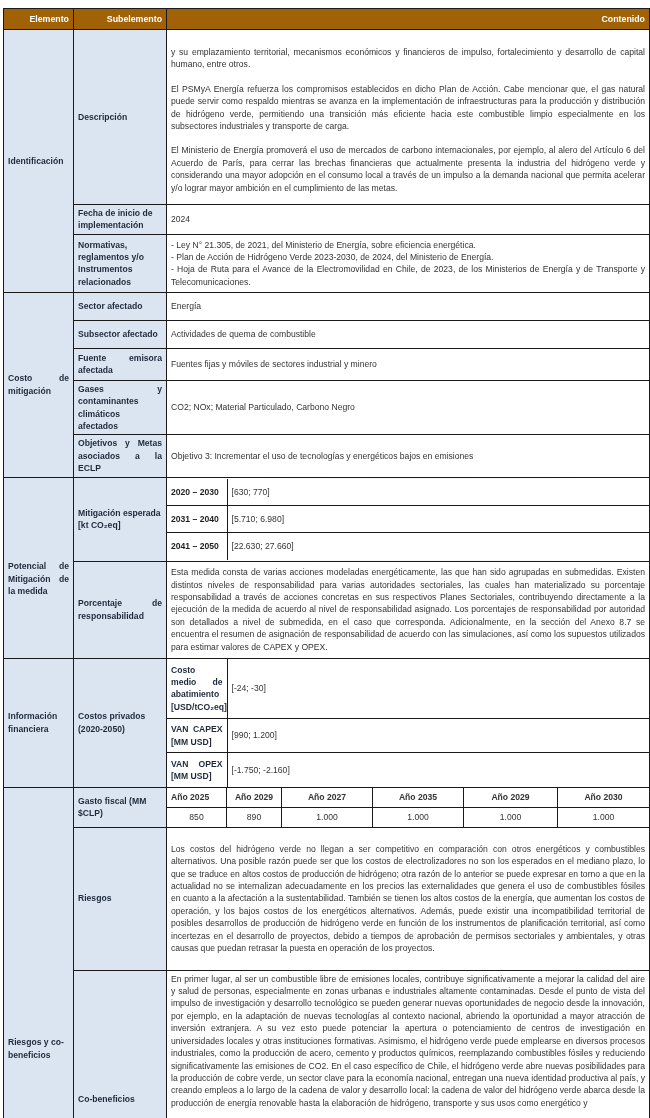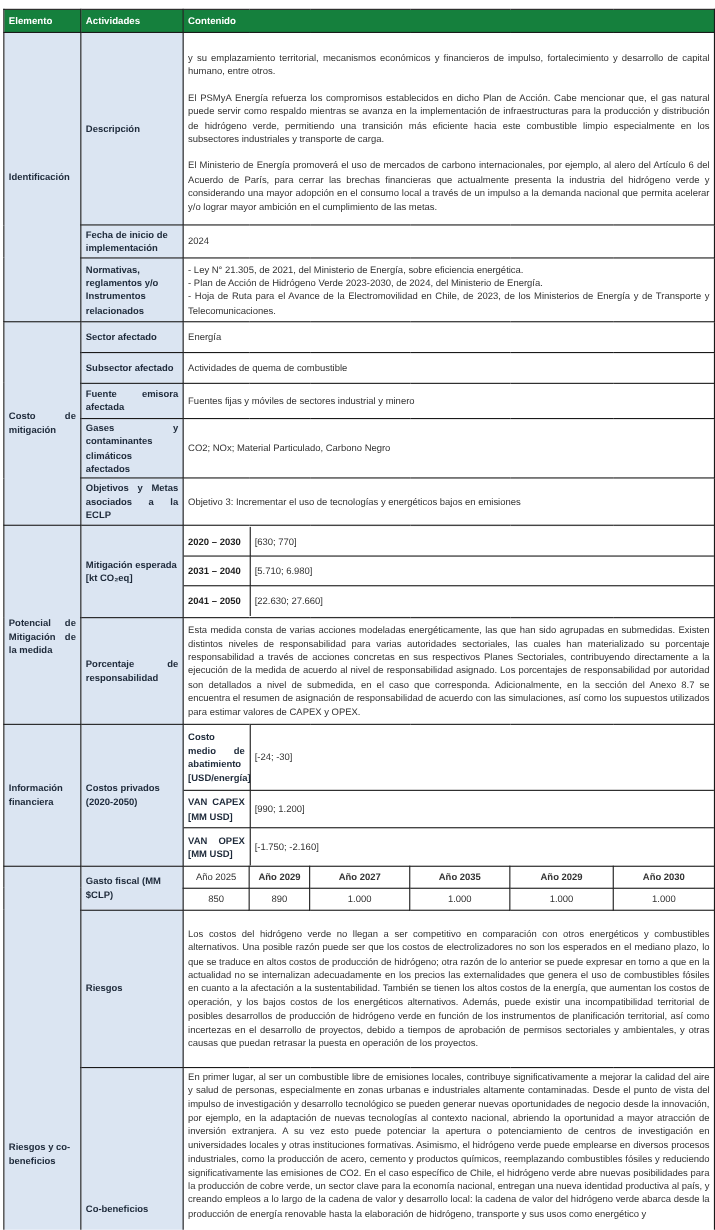--- a/index.html
+++ b/index.html
@@ -1,20 +1,20 @@
 <!DOCTYPE html>
 <html><head>
 <meta charset="utf-8">
 <style>
   html, body { margin: 0; padding: 0; background: #ffffff; }
   body { width: 650px; height: 1118px; overflow: hidden; font-family: "Liberation Sans", sans-serif; color: #2a2a2a; }
   .page { position: relative; width: 650px; height: 1118px; }
   table.main { position: absolute; left: 3px; top: 8px; width: 646px; border-collapse: collapse; table-layout: fixed; font-size: 8.6px; line-height: 12.4px; }
   table.main td, table.main th { border: 1.4px solid #1a1a1a; vertical-align: middle; padding: 2px 4px; }
-  th.hdr { background: #15803d; color: #ffffff; text-align: left; font-weight: bold; height: 16px; font-size: 8.8px; }
+  th.hdr { background: #a16207; color: #ffffff; text-align: right; font-weight: bold; height: 16px; font-size: 8.8px; }
   td.elem { background: #dbe5f2; font-weight: bold; color: #1e2a3a; }
   td.sub { background: #dbe5f2; font-weight: bold; color: #1e2a3a; }
   td.content { background: #ffffff; text-align: justify; color: #333; }
   td.content p { margin: 0 0 12px 0; }
   td.content p:last-child { margin-bottom: 0; }
   .just { text-align: justify; margin-top: 36px; }
   .inner { border-collapse: collapse; width: 100%; table-layout: fixed; }
   td.nopad { padding: 0 !important; }
   .inner td { border: 1.4px solid #1a1a1a; padding: 2px 4px; vertical-align: middle; }
   .inner tr:first-child td { border-top: none; }
@@ -39,21 +39,21 @@
       <col style="width:55px">
       <col style="width:91px">
       <col style="width:91px">
       <col style="width:94px">
       <col style="width:92px">
     </colgroup>
 
     <tbody>
         <tr>
       <th class="hdr">Elemento</th>
-      <th class="hdr">Actividades</th>
+      <th class="hdr">Subelemento</th>
       <th class="hdr" colspan="6">Contenido</th>
     </tr>
 
     <tr style="height:175px">
       <td class="elem" rowspan="3">Identificación</td>
       <td class="sub">Descripción</td>
       <td class="content" colspan="6" style="vertical-align:top; padding-top:16px">
         <p>y su emplazamiento territorial, mecanismos económicos y financieros de impulso, fortalecimiento y desarrollo de capital humano, entre otros.</p>
         <p>El PSMyA Energía refuerza los compromisos establecidos en dicho Plan de Acción. Cabe mencionar que, el gas natural puede servir como respaldo mientras se avanza en la implementación de infraestructuras para la producción y distribución de hidrógeno verde, permitiendo una transición más eficiente hacia este combustible limpio especialmente en los subsectores industriales y transporte de carga.</p>
         <p>El Ministerio de Energía promoverá el uso de mercados de carbono internacionales, por ejemplo, al alero del Artículo 6 del Acuerdo de París, para cerrar las brechas financieras que actualmente presenta la industria del hidrógeno verde y considerando una mayor adopción en el consumo local a través de un impulso a la demanda nacional que permita acelerar y/o lograr mayor ambición en el cumplimiento de las metas.</p>
@@ -131,42 +131,42 @@
       <td class="elem">Información financiera</td>
       <td class="sub">Costos privados (2020-2050)</td>
       <td class="nopad" colspan="6">
         <table class="inner">
           <colgroup>
                 <col style="width:60px">
                 <col>
               </colgroup>
           <tbody>
                 <tr style="height:60px">
-            <td class="lbl">Costo medio de abatimiento [USD/energía]</td>
+            <td class="lbl">Costo medio de abatimiento [USD/tCO₂eq]</td>
             <td class="content">[-24; -30]</td>
           </tr>
           <tr style="height:34px">
             <td class="lbl">VAN CAPEX [MM USD]</td>
             <td class="content">[990; 1.200]</td>
           </tr>
           <tr style="height:34px">
             <td class="lbl">VAN OPEX [MM USD]</td>
             <td class="content">[-1.750; -2.160]</td>
           </tr>
         </tbody>
             </table>
       </td>
     </tr>
 
     <tr style="height:20px">
       <td class="elem" rowspan="4" style="vertical-align:middle; padding-top:170px;">
         <span>Riesgos y co-beneficios</span>
       </td>
       <td class="sub" rowspan="2">Gasto fiscal (MM $CLP)</td>
-      <td class="content gf h" style="text-align:center;font-weight:normal">Año 2025</td>
+      <td class="content gf h" style="text-align:left;font-weight:bold">Año 2025</td>
       <td class="content gf h" style="text-align:center;font-weight:bold">Año 2029</td>
       <td class="content gf h" style="text-align:center;font-weight:bold">Año 2027</td>
       <td class="content gf h" style="text-align:center;font-weight:bold">Año 2035</td>
       <td class="content gf h" style="text-align:center;font-weight:bold">Año 2029</td>
       <td class="content gf h" style="text-align:center;font-weight:bold">Año 2030</td>
     </tr>
     <tr style="height:20px">
       <td class="content" style="text-align:center">850</td>
       <td class="content" style="text-align:center">890</td>
       <td class="content" style="text-align:center">1.000</td>

